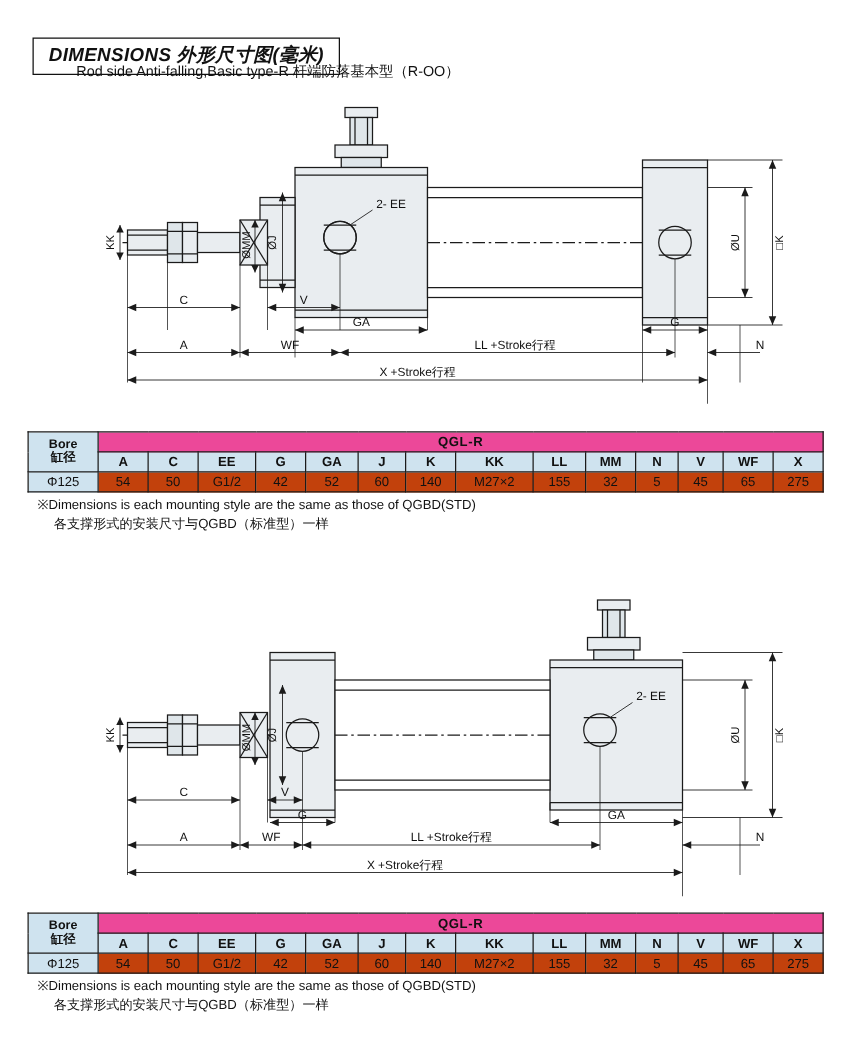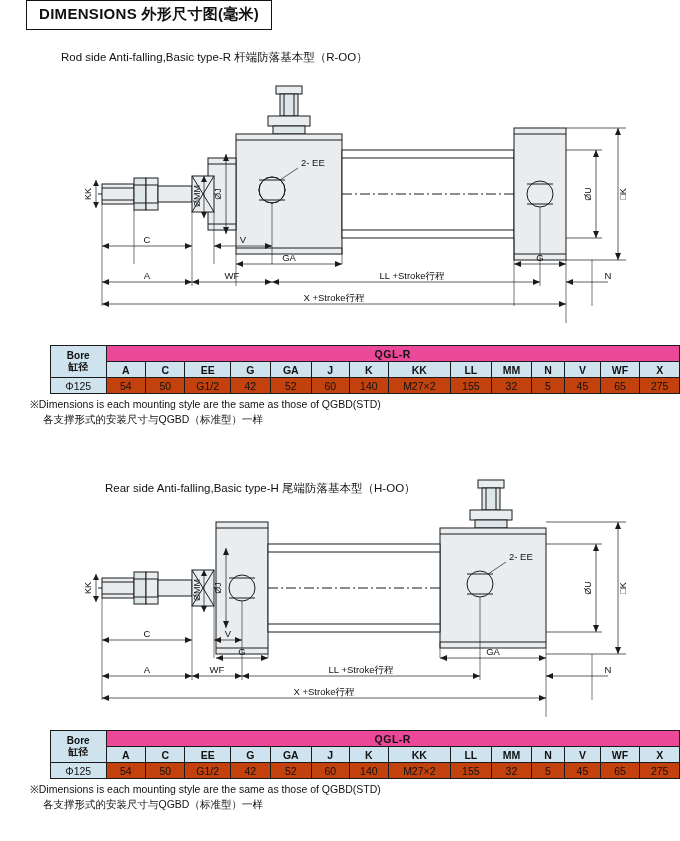--- a/index.html
+++ b/index.html
@@ -8,45 +8,46 @@
     width:680px; height:841px;
     background:#ffffff;
     font-family:"Liberation Sans", sans-serif;
     color:#111;
     position:relative;
   }
   .page { position:relative; width:680px; height:841px; }
 
   
   .header {
-    position:absolute; left:26px; top:0;
+    position:absolute; left:26px; top:30px;
     border:1px solid #111;
     padding:4px 12px 5px 12px;
     background:#fff;
+    font-style:italic;
   }
   .header .title {
     font-size:15px; font-weight:bold; letter-spacing:0.3px;
     color:#111; white-space:nowrap;
   }
 
   
   .caption {
     position:absolute;
     font-size:11.5px;
     color:#111;
     white-space:nowrap;
     padding-left:19px;
   }
 
   
   .drawing { position:absolute; }
   .drawing svg { display:block; }
 
   
-  .tbl-wrap { position:absolute;margin-left:28px; }
+  .tbl-wrap { position:absolute; }
   table.dims {
     border-collapse:collapse;
     font-size:10.5px;
     background:#fff;
   }
   table.dims th, table.dims td {
     border:1px solid #1b1b1b;
     text-align:center;
     vertical-align:middle;
     padding:0;
@@ -293,21 +294,20 @@
       </tr>
     </tbody>
       </table>
   </div>
 
   <div class="note" style="left:30px; top:397px;">
     <span>※Dimensions is each mounting style are the same as those of QGBD(STD)</span>
     <span class="ln2">各支撑形式的安装尺寸与QGBD（标准型）一样</span>
   </div>
 
-  <div class="caption" style="left:86px; top:481px;">Rear side Anti-falling,Basic type-H 尾端防落基本型（H-OO）</div>
 
   <div class="drawing" style="left:30px; top:462px;">
     <svg width="620" height="266" viewBox="0 0 620 266">
       <g stroke="#1b1b1b" fill="none" stroke-width="1">
 
         <rect x="448" y="18" width="26" height="8" fill="#e9edf0"></rect>
         <rect x="452" y="26" width="18" height="22" fill="#dfe6ea"></rect>
         <line x1="456" y1="26" x2="456" y2="48"></line>
         <line x1="466" y1="26" x2="466" y2="48"></line>
         <rect x="440" y="48" width="42" height="10" fill="#e9edf0"></rect>

